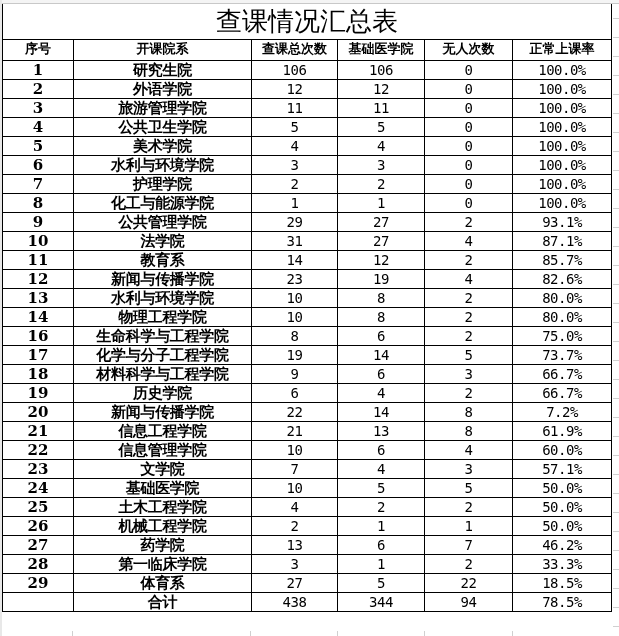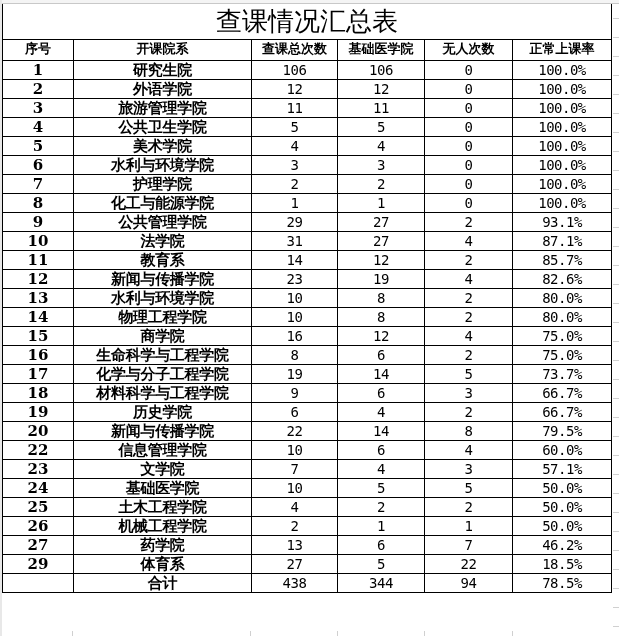--- a/index.html
+++ b/index.html
@@ -165,28 +165,20 @@
         </tr>
         <tr>
           <td class="idx">14</td>
           <td class="dept">物理工程学院</td>
           <td class="num">10</td>
           <td class="num">8</td>
           <td class="num">2</td>
           <td class="num">80.0%</td>
         </tr>
         <tr>
-          <td class="idx">15</td>
-          <td class="dept">商学院</td>
-          <td class="num">16</td>
-          <td class="num">12</td>
-          <td class="num">4</td>
-          <td class="num">75.0%</td>
-        </tr>
-        <tr>
           <td class="idx">16</td>
           <td class="dept">生命科学与工程学院</td>
           <td class="num">8</td>
           <td class="num">6</td>
           <td class="num">2</td>
           <td class="num">75.0%</td>
         </tr>
         <tr>
           <td class="idx">17</td>
           <td class="dept">化学与分子工程学院</td>
@@ -210,21 +202,29 @@
           <td class="num">4</td>
           <td class="num">2</td>
           <td class="num">66.7%</td>
         </tr>
         <tr>
           <td class="idx">20</td>
           <td class="dept">新闻与传播学院</td>
           <td class="num">22</td>
           <td class="num">14</td>
           <td class="num">8</td>
-          <td class="num">79.5%</td>
+          <td class="num">7.2%</td>
+        </tr>
+        <tr>
+          <td class="idx">21</td>
+          <td class="dept">信息工程学院</td>
+          <td class="num">21</td>
+          <td class="num">13</td>
+          <td class="num">8</td>
+          <td class="num">61.9%</td>
         </tr>
         <tr>
           <td class="idx">22</td>
           <td class="dept">信息管理学院</td>
           <td class="num">10</td>
           <td class="num">6</td>
           <td class="num">4</td>
           <td class="num">60.0%</td>
         </tr>
         <tr>
@@ -259,20 +259,28 @@
           <td class="num">1</td>
           <td class="num">50.0%</td>
         </tr>
         <tr>
           <td class="idx">27</td>
           <td class="dept">药学院</td>
           <td class="num">13</td>
           <td class="num">6</td>
           <td class="num">7</td>
           <td class="num">46.2%</td>
+        </tr>
+        <tr>
+          <td class="idx">28</td>
+          <td class="dept">第一临床学院</td>
+          <td class="num">3</td>
+          <td class="num">1</td>
+          <td class="num">2</td>
+          <td class="num">33.3%</td>
         </tr>
         <tr>
           <td class="idx">29</td>
           <td class="dept">体育系</td>
           <td class="num">27</td>
           <td class="num">5</td>
           <td class="num">22</td>
           <td class="num">18.5%</td>
         </tr>
         <tr>

